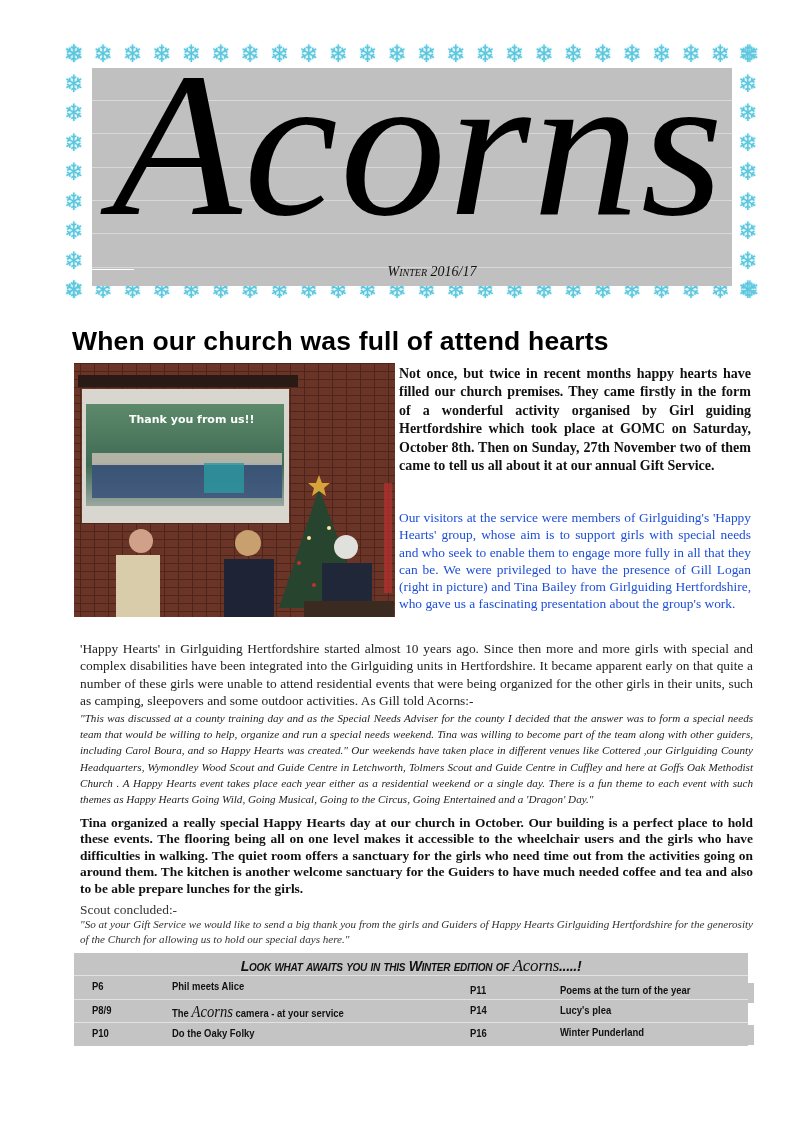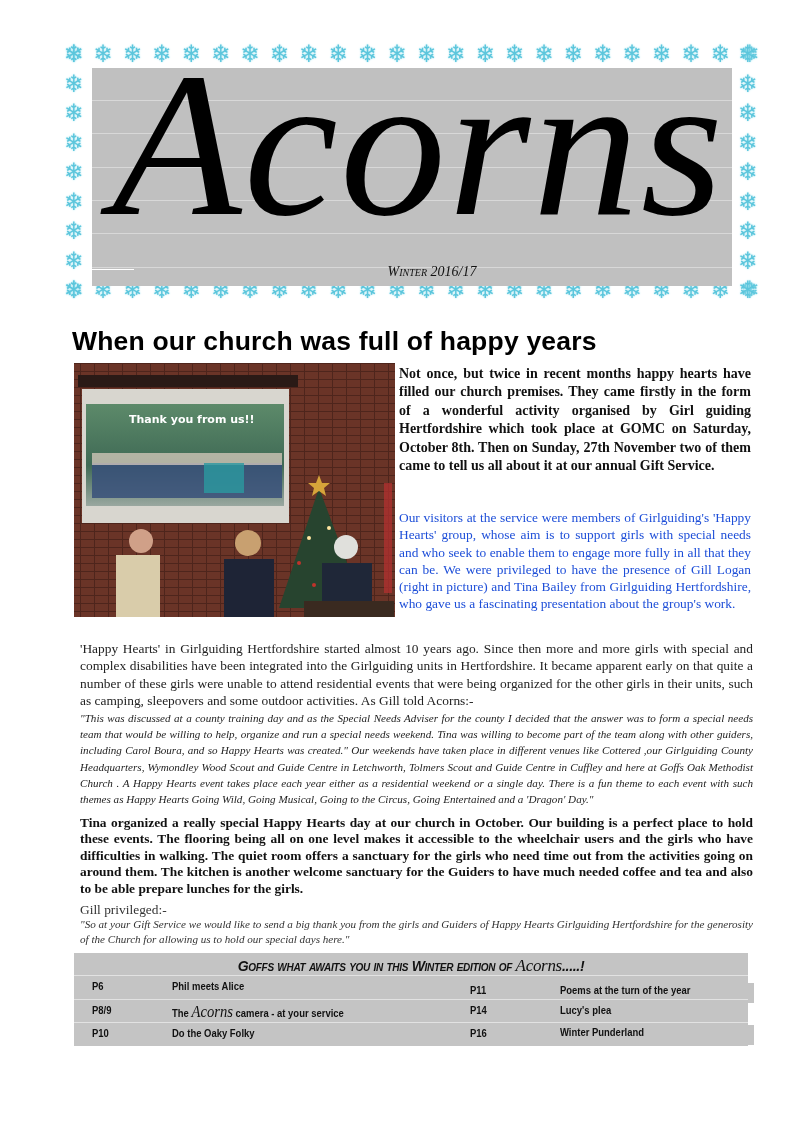--- a/index.html
+++ b/index.html
@@ -129,21 +129,21 @@
     <div class="mast-line" style="top:99px;"></div>
     <div class="mast-line" style="top:132px;"></div>
     <div class="mast-line" style="top:165px;"></div>
     <div class="mast-line" style="top:199px;"></div>
     <div class="mast-title">Acorns</div>
     <div class="mast-underline"></div>
     <div class="mast-edition">Winter 2016/17</div>
   </div>
 </div>
 
-<div class="headline">When our church was full of happy years</div>
+<div class="headline">When our church was full of attend hearts</div>
 
 <div class="photo">
   <svg width="321" height="254" viewBox="0 0 321 254">
     <defs>
       <pattern id="brick" width="14" height="8" patternUnits="userSpaceOnUse">
         <rect width="14" height="8" fill="#6a3427"></rect>
         <rect x="0" y="0" width="14" height="1" fill="#4e251c"></rect>
         <rect x="6" y="0" width="1" height="8" fill="#4e251c"></rect>
       </pattern>
       <linearGradient id="trees" x1="0" y1="0" x2="0" y2="1">
@@ -188,29 +188,29 @@
     <rect x="230" y="238" width="90" height="16" fill="#3a2a20"></rect>
   </svg>
 </div>
 
 <div class="lead">Not once, but twice in recent months happy hearts have filled our church premises.  They came firstly in the form of a wonderful activity organised by Girl guiding Hertfordshire which took place at GOMC on Saturday, October 8th.  Then on Sunday, 27th November two of them came to tell us all about it at our annual Gift Service.</div>
 <div class="para2">Our visitors at the service were members of Girlguiding's 'Happy Hearts' group, whose aim is to support girls with special needs and who seek to enable them to engage more fully in all that they can be. We were privileged to have the presence of Gill Logan (right in picture) and Tina Bailey from Girlguiding Hertfordshire, who gave us a fascinating presentation about the group's work.</div>
 
 <div class="body1">'Happy Hearts' in Girlguiding Hertfordshire started almost 10 years ago. Since then more and more girls with special and complex disabilities have been integrated into the Girlguiding units in Hertfordshire. It  became apparent early on that quite a number of these girls were unable to attend residential events that were being organized for the other girls in their units, such as camping, sleepovers and some outdoor activities. As Gill told Acorns:-</div>
 <div class="quote1">"This was discussed at a county training day and as the Special Needs Adviser for the county I decided that the answer was to form a special needs team that would be willing to help, organize and run a special needs weekend. Tina was willing to become part of the team along with other guiders, including Carol Boura, and so Happy Hearts was created." Our weekends have taken place in different venues like Cottered ,our Girlguiding County Headquarters, Wymondley Wood Scout and Guide Centre in Letchworth,  Tolmers Scout and Guide Centre in Cuffley and here at Goffs Oak Methodist Church . A Happy Hearts event takes place each year either as a residential weekend or a single day. There is a fun theme to each event with such themes as Happy Hearts Going Wild, Going Musical, Going to the Circus, Going Entertained and a 'Dragon' Day."</div>
 <div class="body2">Tina organized a really special Happy Hearts day at our church in October. Our building is a perfect place to hold these events. The flooring being all on one level makes it accessible to the wheelchair users and the girls who have difficulties in walking. The quiet room offers a sanctuary for the girls who need time out from the activities going on around them. The kitchen is another welcome sanctuary for the Guiders to have much needed coffee and tea and also to be able prepare lunches for the girls.</div>
-<div class="concl-label">Gill privileged:-</div>
+<div class="concl-label">Scout concluded:-</div>
 <div class="quote2">"So at your Gift Service we would like to send a big thank you from the girls and Guiders of Happy Hearts Girlguiding Hertfordshire for the generosity of the Church for allowing us to hold our special days here."</div>
 
 <div class="contents">
   <div class="hline" style="top:22px;"></div>
   <div class="hline" style="top:46px;"></div>
   <div class="hline" style="top:69px;"></div>
   <div class="contents-title">
-    <span>Goffs what awaits you in this Winter edition of </span><span class="acorns-word">Acorns</span><span>.....!</span>
+    <span>Look what awaits you in this Winter edition of </span><span class="acorns-word">Acorns</span><span>.....!</span>
   </div>
 
   <div>
     <span class="ci-page" style="left:18px; top:27px;">P6</span>
     <span class="ci-title" style="left:98px; top:27px;">Phil meets Alice</span>
   </div>
   <div>
     <span class="ci-page" style="left:18px; top:51px;">P8/9</span>
     <span class="ci-title" style="left:98px; top:49px;"><span>The </span><span class="acorns-word">Acorns</span><span> camera - at your service</span></span>
   </div>

